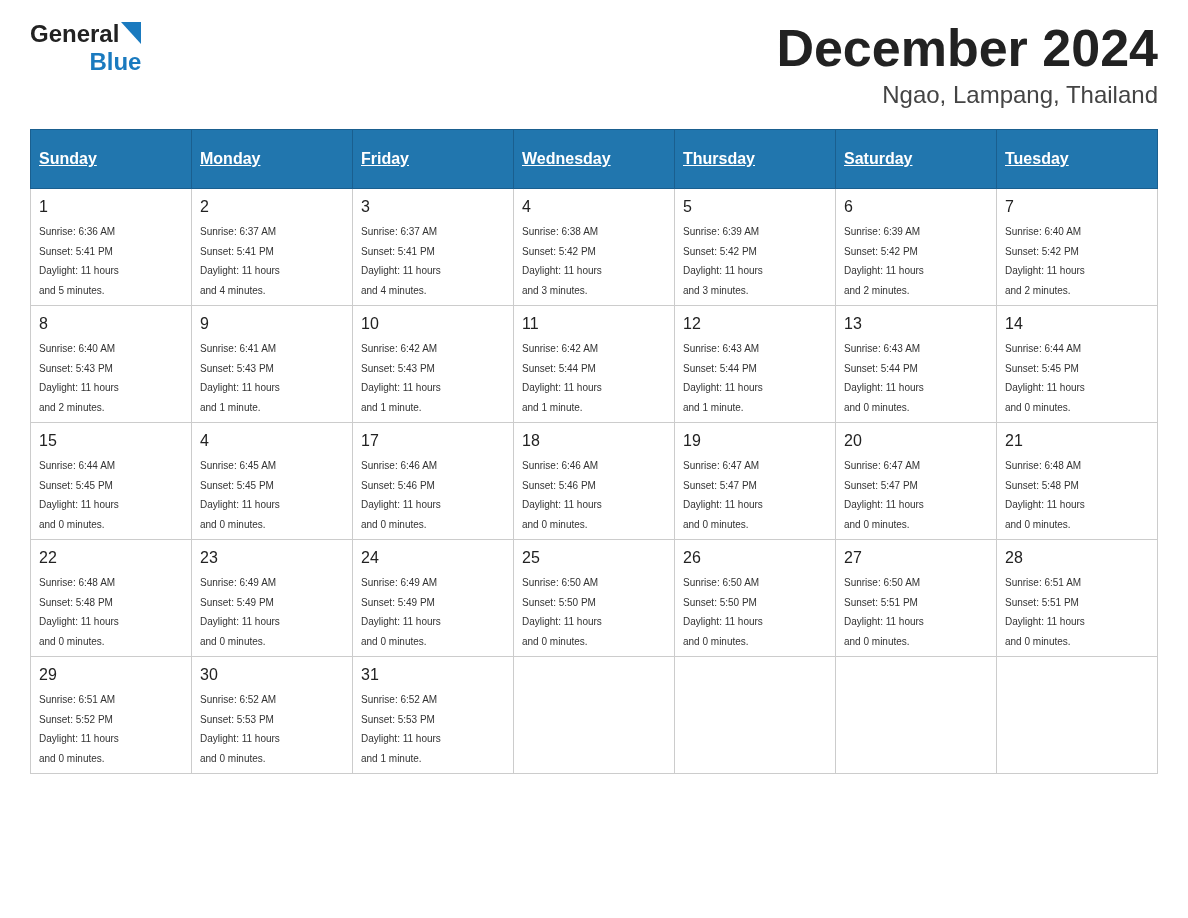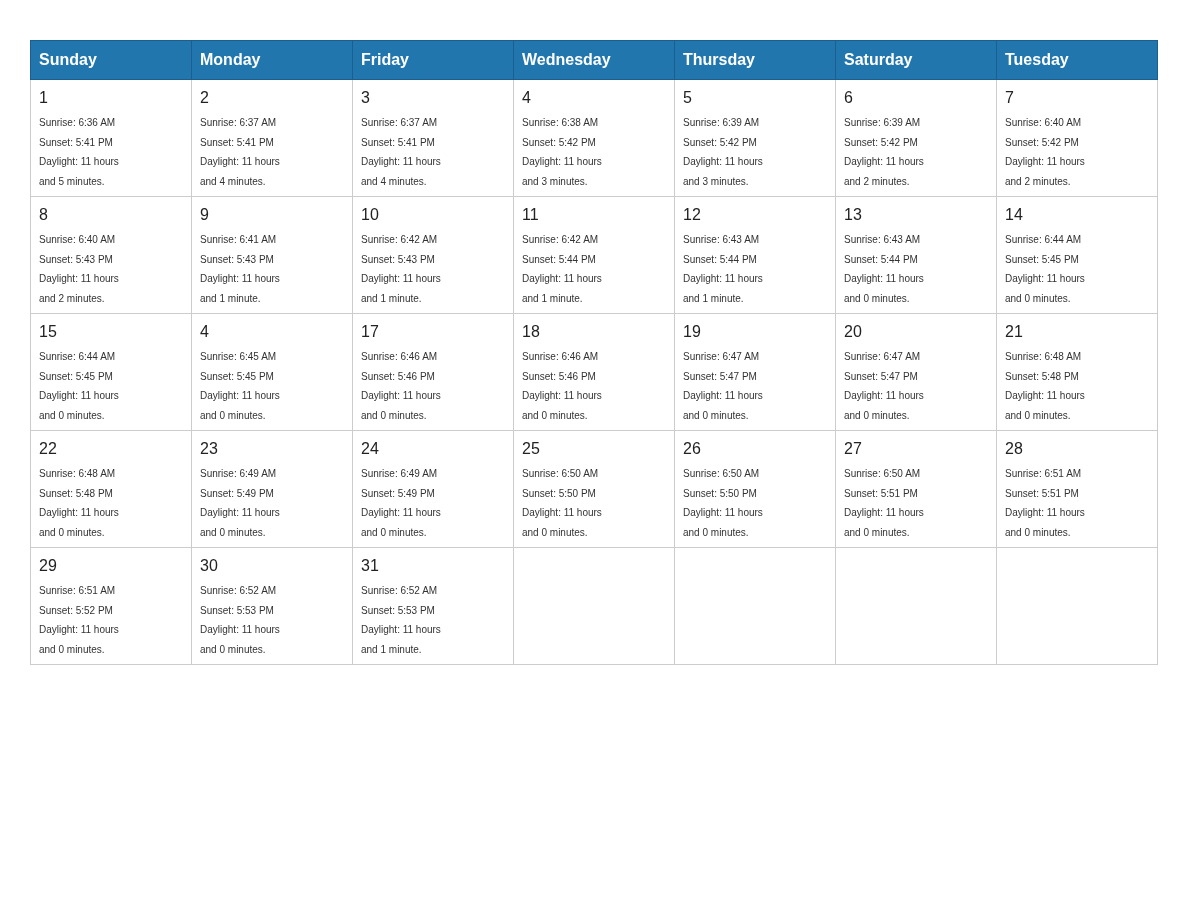--- a/index.html
+++ b/index.html
@@ -33,23 +33,24 @@
     .calendar-table {
       width: 100%;
       border-collapse: collapse;
       border: 1px solid #ccc;
     }
     .calendar-table th {
       background-color: #2176ae;
       color: #fff;
       font-size: 16px;
       font-weight: bold;
-      padding: 10px 8px;
+      padding: 20px 8px;
       text-align: left;
       border: 1px solid #1a5f8f;
+      text-decoration: underline;
     }
     .calendar-table td {
       vertical-align: top;
       padding: 6px 8px;
       border: 1px solid #ccc;
       width: calc(100% / 7);
       min-height: 90px;
       font-size: 13px;
       color: #333;
       line-height: 1.5;
@@ -95,21 +96,36 @@
     .logo-line2 span {
       font-size: 24px;
       font-weight: bold;
       color: #1a7abf;
     }
   </style>
 </head>
 <body>
 
 <div class="header">
+  <div class="logo-wrapper">
+    <div class="logo-line1">
+      <span class="general">General</span>
+      <span class="logo-arrow">
+        <svg width="20" height="22" viewBox="0 0 20 22">
+          <polygon points="0,0 20,0 20,22" fill="#1a7abf"></polygon>
+        </svg>
+      </span>
+    </div>
+    <div class="logo-line2">
+      <span style="font-size:24px;font-weight:bold;color:#1a7abf;">Blue</span>
+    </div>
+  </div>
   <div class="title-block">
+    <div class="month-title">December 2024</div>
+    <div class="location-title">Ngao, Lampang, Thailand</div>
   </div>
 </div>
 
 <table class="calendar-table">
   <thead>
     <tr>
     <th>Sunday</th>
         <th>Monday</th>
         <th>Friday</th>
         <th>Wednesday</th>

